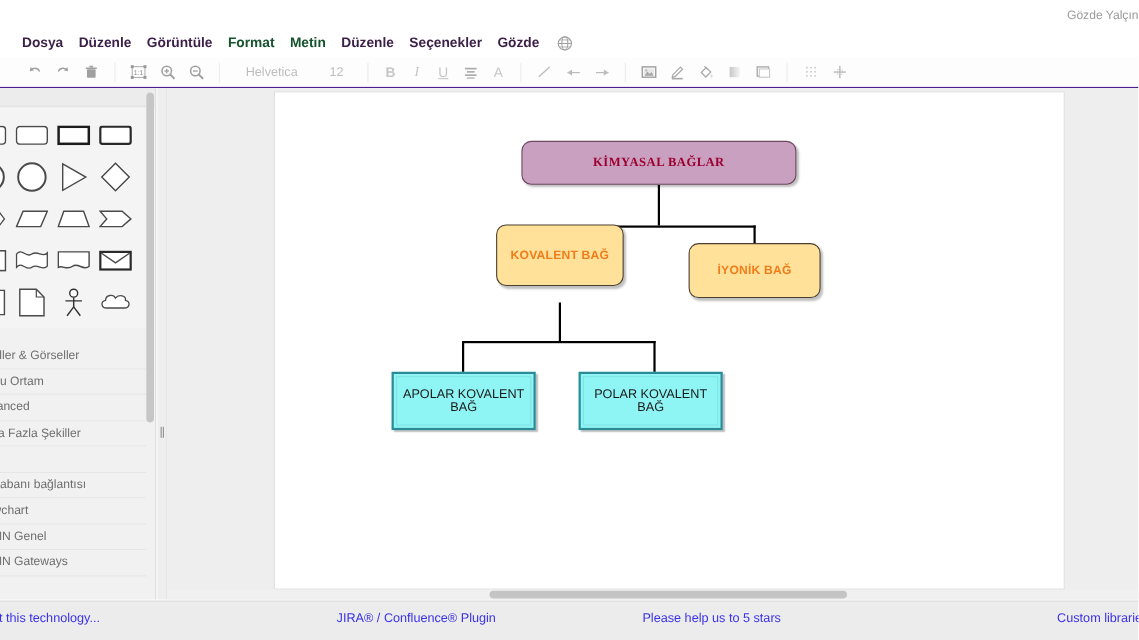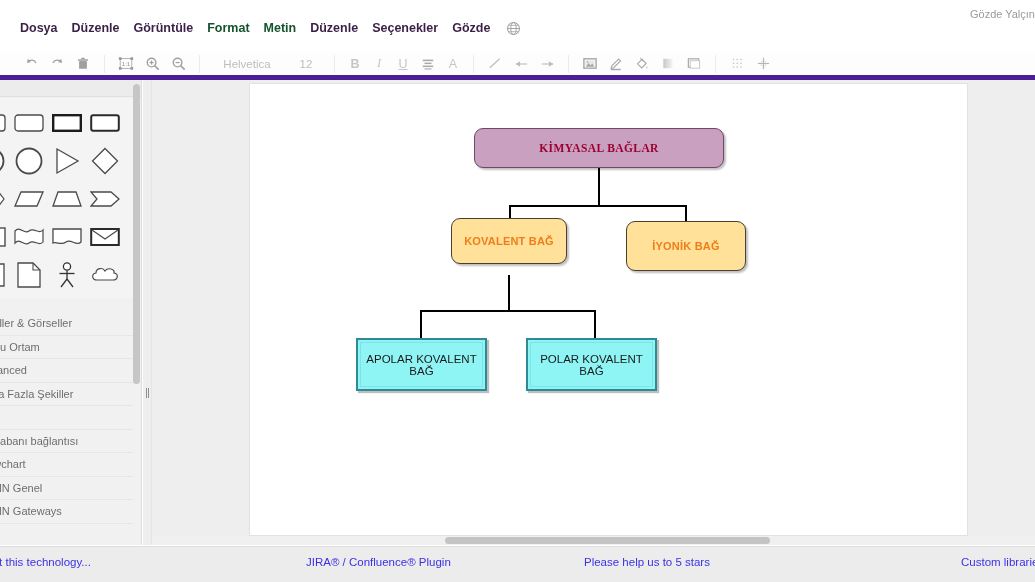--- a/index.html
+++ b/index.html
@@ -17,32 +17,32 @@
   .header { position:absolute; left:0; top:0; width:1035px; height:52px; background:#ffffff; }
   .doc-title {
     position:absolute; left:22px; top:5px;
     font-size:17px; color:#3a3a3a; font-weight:400; letter-spacing:.1px;
     white-space:nowrap;
   }
   .user-name {
     position:absolute; right:0px; top:8px;
     font-size:11px; color:#9a9a9a; white-space:nowrap;
   }
-  .menubar { position:absolute; left:20px; top:19px; height:18px; display:flex; align-items:center; }
+  .menubar { position:absolute; left:20px; top:30px; height:18px; display:flex; align-items:center; }
   .menu-item {
     font-size:12.5px; color:#3b1f47; font-weight:600;
     margin-right:14px; white-space:nowrap; cursor:default; line-height:18px;
   }
   .menu-item.disabled { color:#14532d; font-weight:600; }
   .globe-icon { width:15px; height:15px; display:inline-block; margin-left:2px; opacity:.62; }
 
   
   .toolbar {
     position:absolute; left:0; top:52px; width:1035px; height:28px;
-    background:#fdfdfd; border-bottom:5px solid #4c1d95;
+    background:#fdfdfd; border-bottom:1px solid #4c1d95;
     display:flex; align-items:center;
   }
   .tb-group { display:flex; align-items:center; height:26px; padding:0 6px; }
   .tb-sep { width:1px; height:18px; background:#ececec; margin:0 2px; }
   .tb-btn {
     width:26px; height:22px; display:flex; align-items:center; justify-content:center;
     cursor:default; opacity:.55;
   }
   .tb-btn svg { display:block; }
   .tb-field {
@@ -513,21 +513,21 @@
           <div class="edge h" style="left: 259px; top: 121px; width: 178px;"></div>
           <div class="edge v" style="left: 259px; top: 121px; height: 14px;"></div>
           <div class="edge v" style="left: 435px; top: 121px; height: 17px;"></div>
           <div class="edge v" style="left: 258px; top: 191px; height: 35px;"></div>
           <div class="edge h" style="left: 170px; top: 226px; width: 176px;"></div>
           <div class="edge v" style="left: 170px; top: 226px; height: 29px;"></div>
           <div class="edge v" style="left: 344px; top: 226px; height: 29px;"></div>
           <div class="node node-root" style="left: 224px; top: 44px; width: 250px; height: 40px;">
             <span>KİMYASAL BAĞLAR</span>
           </div>
-          <div class="node node-mid" style="left: 201px; top: 134px; width: 116px; height: 46px;">
+          <div class="node node-mid" style="left: 201px; top: 120px; width: 116px; height: 56px;">
             <span>KOVALENT BAĞ</span>
           </div>
           <div class="node node-mid" style="left: 376px; top: 137px; width: 120px; height: 50px;">
             <span>İYONİK BAĞ</span>
           </div>
           <div class="node node-leaf" style="left: 276px; top: 254px; width: 131px; height: 53px;">
             <span class="inner"></span>
             <span>POLAR KOVALENT BAĞ</span>
           </div>
           <div class="node node-leaf" style="left: 106px; top: 254px; width: 131px; height: 53px;">

